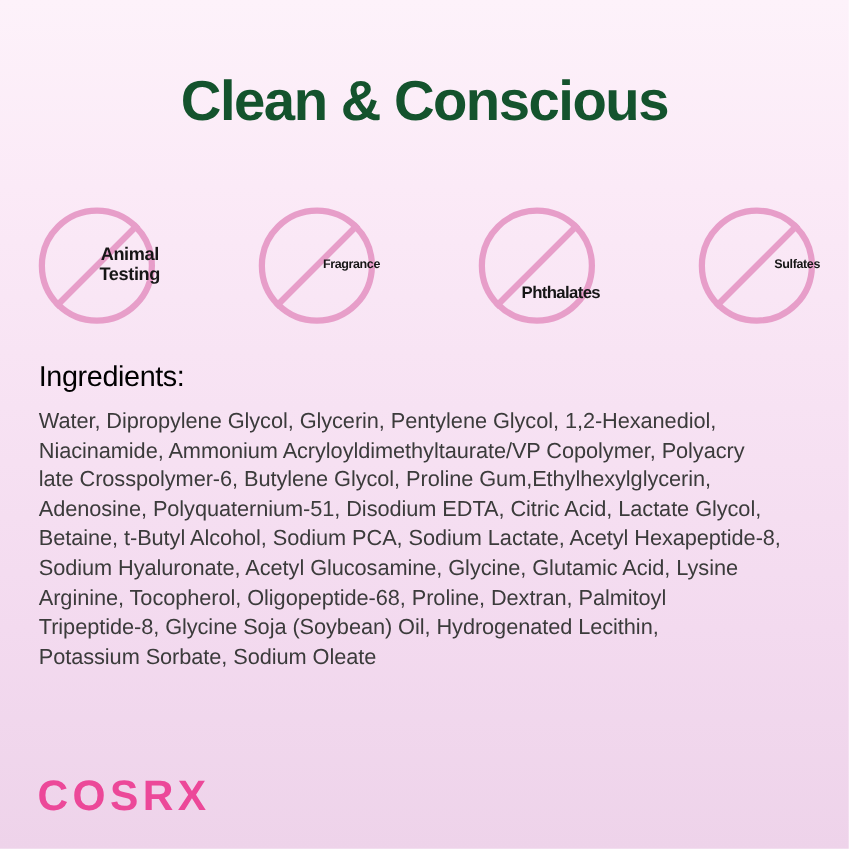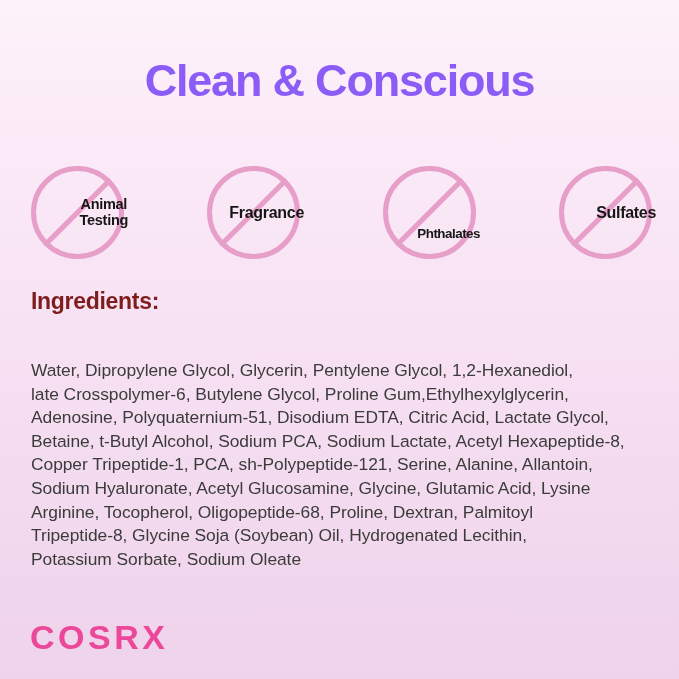--- a/index.html
+++ b/index.html
@@ -24,21 +24,21 @@
   
   .title {
     position: absolute;
     top: 58px;
     left: 0;
     width: 679px;
     text-align: center;
     font-size: 45px;
     font-weight: bold;
     letter-spacing: -1.2px;
-    color: #8b5cf6;
+    color: #14532d;
     line-height: 1;
   }
 
   
   .badge-row {
     position: absolute;
     top: 161px;
     left: 26px;
     width: 631px;
     display: flex;
@@ -75,53 +75,52 @@
     margin-left: -2.5px;
     margin-top: -46.5px;
     background: #e79ec9;
     transform: rotate(45deg);
   }
 
   .badge-label {
     position: relative;
     z-index: 3;
     text-align: center;
-    font-size: 16px;
+    font-size: 10px;
     font-weight: bold;
     color: #161616;
     line-height: 1.08;
     letter-spacing: -0.3px;
     white-space: pre-line;
     padding: 0 1px;
   }
 
   .badge.two-line .badge-label { font-size: 14.5px; }
   .badge.narrow .badge-label { font-size: 13.4px; letter-spacing: -0.5px; margin-top: 43px; }
 
   
   .ing-heading {
     position: absolute;
     top: 288px;
     left: 31px;
     font-size: 23px;
-    font-weight: bold;
-    color: #7f1d1d;
+    font-weight: normal;
+    color: #000000;
     letter-spacing: -0.3px;
   }
 
   .ing-body {
     position: absolute;
     top: 325px;
     left: 31px;
     width: 618px;
     font-size: 17.4px;
     line-height: 23.6px;
     color: #3b3b3b;
     letter-spacing: -0.05px;
-    margin-top: 34px;
   }
   .ing-body .ing-line { display: block; white-space: pre; }
 
   
   .logo {
     position: absolute;
     top: 620px;
     left: 30px;
     font-size: 34px;
     font-weight: bold;
@@ -164,24 +163,24 @@
       <span class="badge-slash"></span>
       <span class="badge-label">Sulfates</span>
     </div>
 
   </div>
 
   <div class="ing-heading">Ingredients:</div>
 
   <div class="ing-body">
     <span class="ing-line">Water, Dipropylene Glycol, Glycerin, Pentylene Glycol, 1,2-Hexanediol,</span>
+    <span class="ing-line">Niacinamide, Ammonium Acryloyldimethyltaurate/VP Copolymer, Polyacry</span>
     <span class="ing-line">late Crosspolymer-6, Butylene Glycol, Proline Gum,Ethylhexylglycerin,</span>
     <span class="ing-line">Adenosine, Polyquaternium-51, Disodium EDTA, Citric Acid, Lactate Glycol,</span>
     <span class="ing-line">Betaine, t-Butyl Alcohol, Sodium PCA, Sodium Lactate, Acetyl Hexapeptide-8,</span>
-    <span class="ing-line">Copper Tripeptide-1, PCA, sh-Polypeptide-121, Serine, Alanine, Allantoin,</span>
     <span class="ing-line">Sodium Hyaluronate, Acetyl Glucosamine, Glycine, Glutamic Acid, Lysine</span>
     <span class="ing-line">Arginine, Tocopherol, Oligopeptide-68, Proline, Dextran, Palmitoyl</span>
     <span class="ing-line">Tripeptide-8, Glycine Soja (Soybean) Oil, Hydrogenated Lecithin,</span>
     <span class="ing-line">Potassium Sorbate, Sodium Oleate</span>
   </div>
 
   <div class="logo">COSRX</div>
 
 </div>
 

